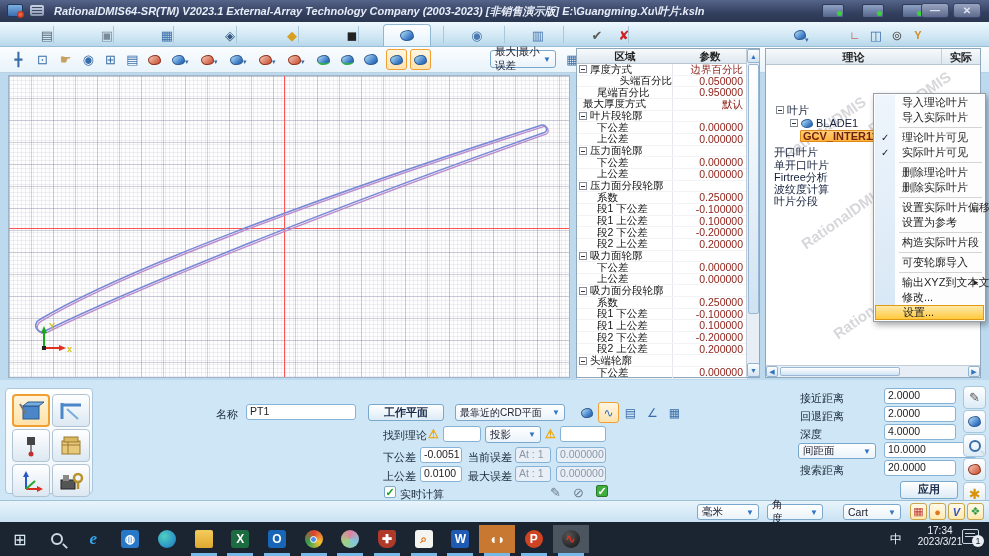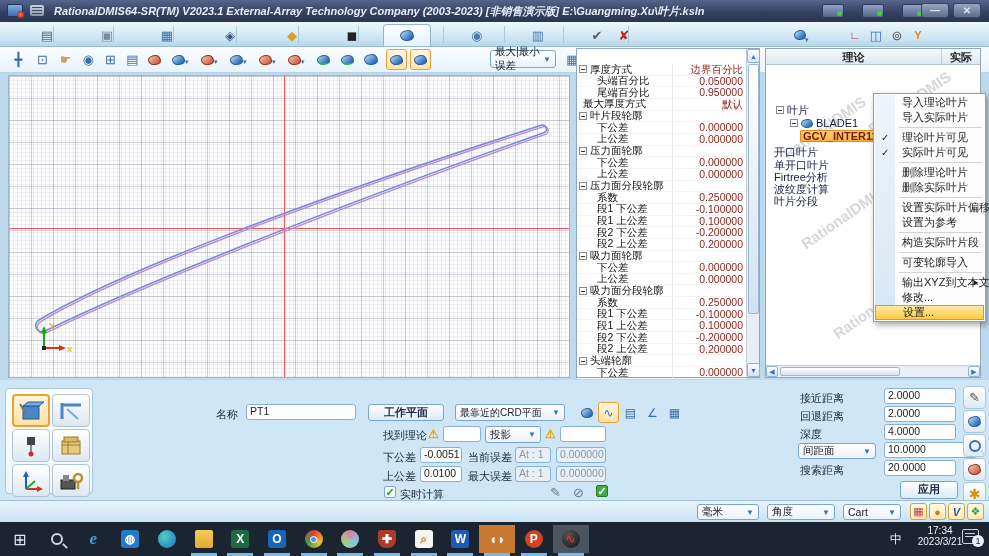--- a/index.html
+++ b/index.html
@@ -305,30 +305,34 @@
         <line x1="35" y1="272" x2="53" y2="272" stroke="#e03020" stroke-width="2"></line>
         <polygon points="57,272 50,269 50,275" fill="#e03020"></polygon>
         <rect x="33" y="270" width="4" height="4" fill="#222"></rect>
       </g>
       <text x="40" y="253" font-size="9" fill="#cfc420" font-weight="bold">Y</text>
       <text x="58" y="276" font-size="9" fill="#cfc420" font-weight="bold">x</text>
     </svg>
   </div>
 
   <div class="abs ptable">
+    <div class="phead">
+      <div style="width:96px;">区域</div>
+      <div style="width:74px;">参数</div>
+    </div>
     <div id="prows" style="position:absolute; left:0; top:15px; width:170px;">
         <div class="prow">
           <div class="pcell-name">
             <span class="expandbox"></span>
             <span>厚度方式</span>
           </div>
           <div class="pcell-val">边界百分比</div>
         </div>
         <div class="prow">
-          <div class="pcell-name" style="padding-left: 20px;">
+          <div class="pcell-name" style="padding-left: 20px; justify-content: flex-end;">
             <span>头端百分比</span>
           </div>
           <div class="pcell-val">0.050000</div>
         </div>
         <div class="prow">
           <div class="pcell-name" style="padding-left: 20px;">
             <span>尾端百分比</span>
           </div>
           <div class="pcell-val">0.950000</div>
         </div>
@@ -695,21 +699,21 @@
       <div class="vstrip-btn" style="top: 102px;">
         <span style="color:#d8930a;font-size:14px;">✱</span>
       </div>
     </div>
 
   <div class="abs statusbar">
     <div class="combo" style="left:697px; top:3px; width:62px; height:16px;">
       <span>毫米</span>
         <span class="arr">▼</span>
     </div>
-    <div class="combo" style="left:767px; top:3px; width:68px; height:16px;gap:20px;">
+    <div class="combo" style="left:767px; top:3px; width:56px; height:16px;gap:20px;">
       <span>角度</span>
         <span class="arr">▼</span>
     </div>
     <div class="combo" style="left:843px; top:3px; width:58px; height:16px;">
       <span>Cart</span>
         <span class="arr">▼</span>
     </div>
     <div id="statico"></div>
   <div class="stico" style="left: 910px;">
         <span style="color:#c04040;">▦</span>

